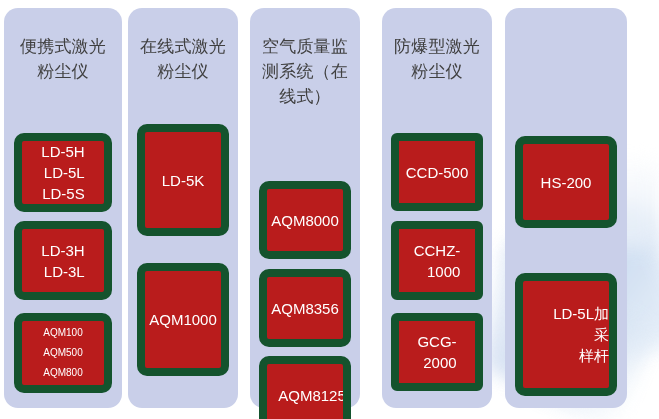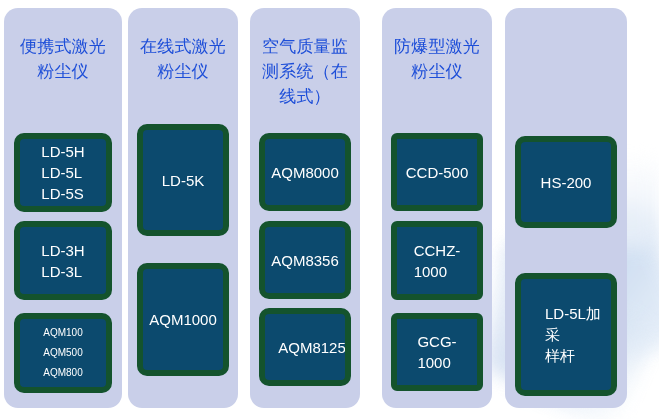--- a/index.html
+++ b/index.html
@@ -69,55 +69,55 @@
     border-radius: 14px;
     box-sizing: border-box;
   }
 
   .col-title {
     position: absolute;
     left: 6px;
     right: 6px;
     top: 26px;
     text-align: center;
-    color: #1d4ed8;
+    color: #404040;
     font-size: 17px;
     line-height: 25px;
     letter-spacing: 0.2px;
     white-space: pre-line;
   }
 
   .card {
     position: absolute;
-    background: #0c4a6e;
-    border: 6px solid #14532d;
+    background: #b91c1c;
+    border: 8px solid #14532d;
     border-radius: 10px;
     box-sizing: border-box;
     color: #ffffff;
     display: flex;
     align-items: center;
     justify-content: center;
-    text-align: left;
+    text-align: right;
     font-size: 15px;
     line-height: 21px;
     white-space: pre-line;
     overflow: hidden;
   }
   .card.small { font-size: 10px; line-height: 20px; }
 
   
   .c0 { left: 4px;   width: 118px; }
   .c1 { left: 128px; width: 110px; }
   .c2 { left: 250px; width: 110px; }
   .c3 { left: 382px; width: 110px; }
   .c4 { left: 505px; width: 122px; }
 
   .c0 .card { left: 10px; right: 10px; }
   .c1 .card { left: 9px;  right: 9px; }
-  .c2 .card { left: 9px;  right: 9px; }
+  .c2 .card { left: 9px;  right: 9px; margin-top: 48px; }
   .c3 .card { left: 9px;  right: 9px; border-radius: 6px; }
   .c4 .card { left: 10px; right: 10px; }
 </style>
 </head>
 <body>
 
 <div id="backdrop">
   <div class="blob b1"></div>
   <div class="blob b2"></div>
   <div class="blob b3"></div>
@@ -155,21 +155,21 @@
     <div class="card" style="top:300px;height:78px;padding-left:14px;">AQM8125</div>
   </div>
 
   <div class="column c3">
     <div class="col-title">防爆型激光
 粉尘仪</div>
     <div class="card" style="top:125px;height:78px;">CCD-500</div>
     <div class="card" style="top:213px;height:79px;">CCHZ-
 1000</div>
     <div class="card" style="top:305px;height:78px;">GCG-
-1000</div>
+2000</div>
   </div>
 
   <div class="column c4">
     <div class="card" style="top:128px;height:92px;">HS-200</div>
     <div class="card" style="top:265px;height:123px;padding-left:24px;">LD-5L加采
 样杆</div>
   </div>
 
 </div>
 

